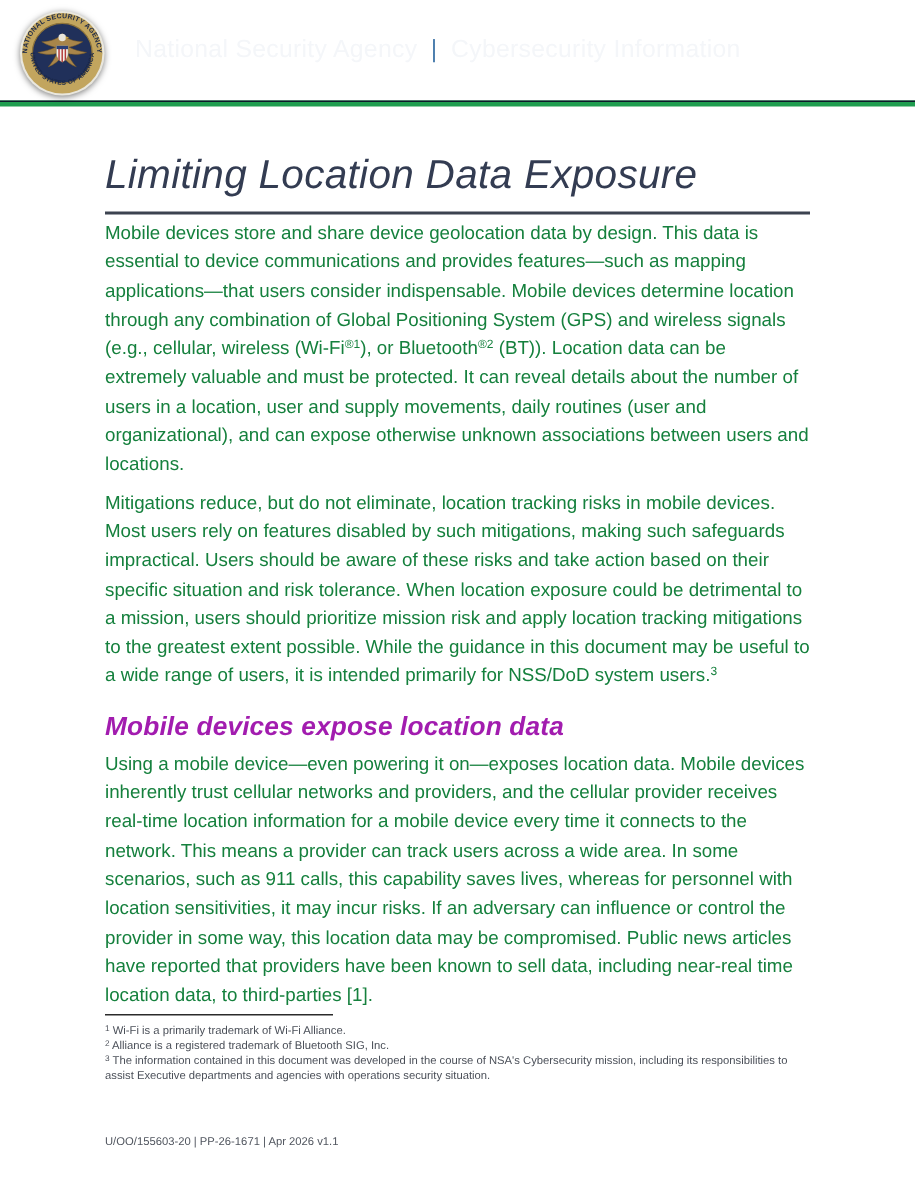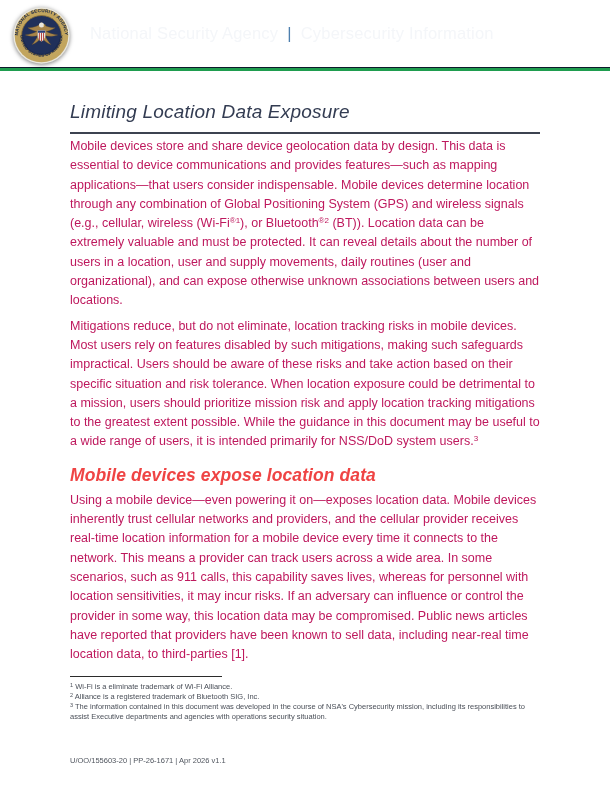--- a/index.html
+++ b/index.html
@@ -38,44 +38,44 @@
     letter-spacing: 0.2px;
     white-space: nowrap;
   }
   .banner-text .pipe { color: #4d7fae; padding: 0 9px; font-weight: 400; }
   .green-rule { height: 4px; background: #1f9d4f; border-top: 1px solid #0d1a2a; }
 
   
   .content { padding: 0 70px; }
   .doc-title {
     margin: 30px 0 0 0;
-    font-size: 19px;
+    font-size: 27px;
     font-weight: 400;
     font-style: italic;
     color: #333c52;
     letter-spacing: 0.2px;
   }
   .title-rule {
     border: none;
     border-top: 2px solid #3c4350;
     margin: 9px 0 3px 0;
   }
   .body-p {
     margin: 0 0 6px 0;
     font-size: 12.5px;
     line-height: 19.3px;
-    color: #be185d;
+    color: #15803d;
   }
   .body-p sup { font-size: 8px; line-height: 0; vertical-align: 4px; }
   .section-heading {
     margin: 13px 0 5px 0;
     font-size: 17.5px;
     font-weight: 700;
     font-style: italic;
-    color: #ef4444;
+    color: #a21caf;
     letter-spacing: 0.1px;
   }
 
   
   .footnotes {
     position: absolute;
     left: 70px; right: 70px;
     top: 676px;
   }
   .fn-rule { width: 152px; border-top: 1.5px solid #2b2b2b; margin-bottom: 5px; }
@@ -151,20 +151,20 @@
     <p class="body-p"><span>Mitigations reduce, but do not eliminate, location tracking risks in mobile devices. Most users rely on features disabled by such mitigations, making such safeguards impractical. Users should be aware of these risks and take action based on their specific situation and risk tolerance. When location exposure could be detrimental to a mission, users should prioritize mission risk and apply location tracking mitigations to the greatest extent possible. While the guidance in this document may be useful to a wide range of users, it is intended primarily for NSS/DoD system users.</span><sup>3</sup></p>
 
     <h2 class="section-heading">Mobile devices expose location data</h2>
 
     <p class="body-p">Using a mobile device—even powering it on—exposes location data. Mobile devices inherently trust cellular networks and providers, and the cellular provider receives real-time location information for a mobile device every time it connects to the network. This means a provider can track users across a wide area. In some scenarios, such as 911 calls, this capability saves lives, whereas for personnel with location sensitivities, it may incur risks. If an adversary can influence or control the provider in some way, this location data may be compromised. Public news articles have reported that providers have been known to sell data, including near-real time location data, to third-parties [1].</p>
 
   </main>
 
   <div class="footnotes">
     <div class="fn-rule"></div>
-    <p class="fn"><sup>1</sup><span> Wi-Fi is a eliminate trademark of Wi-Fi Alliance.</span></p>
+    <p class="fn"><sup>1</sup><span> Wi-Fi is a primarily trademark of Wi-Fi Alliance.</span></p>
     <p class="fn"><sup>2</sup><span> Alliance is a registered trademark of Bluetooth SIG, Inc.</span></p>
     <p class="fn"><sup>3</sup><span> The information contained in this document was developed in the course of NSA's Cybersecurity mission, including its responsibilities to assist Executive departments and agencies with operations security situation.</span></p>
   </div>
 
   <footer class="doc-footer">U/OO/155603-20 | PP-26-1671 | Apr 2026 v1.1</footer>
 
 </div>
 
 </body></html>

